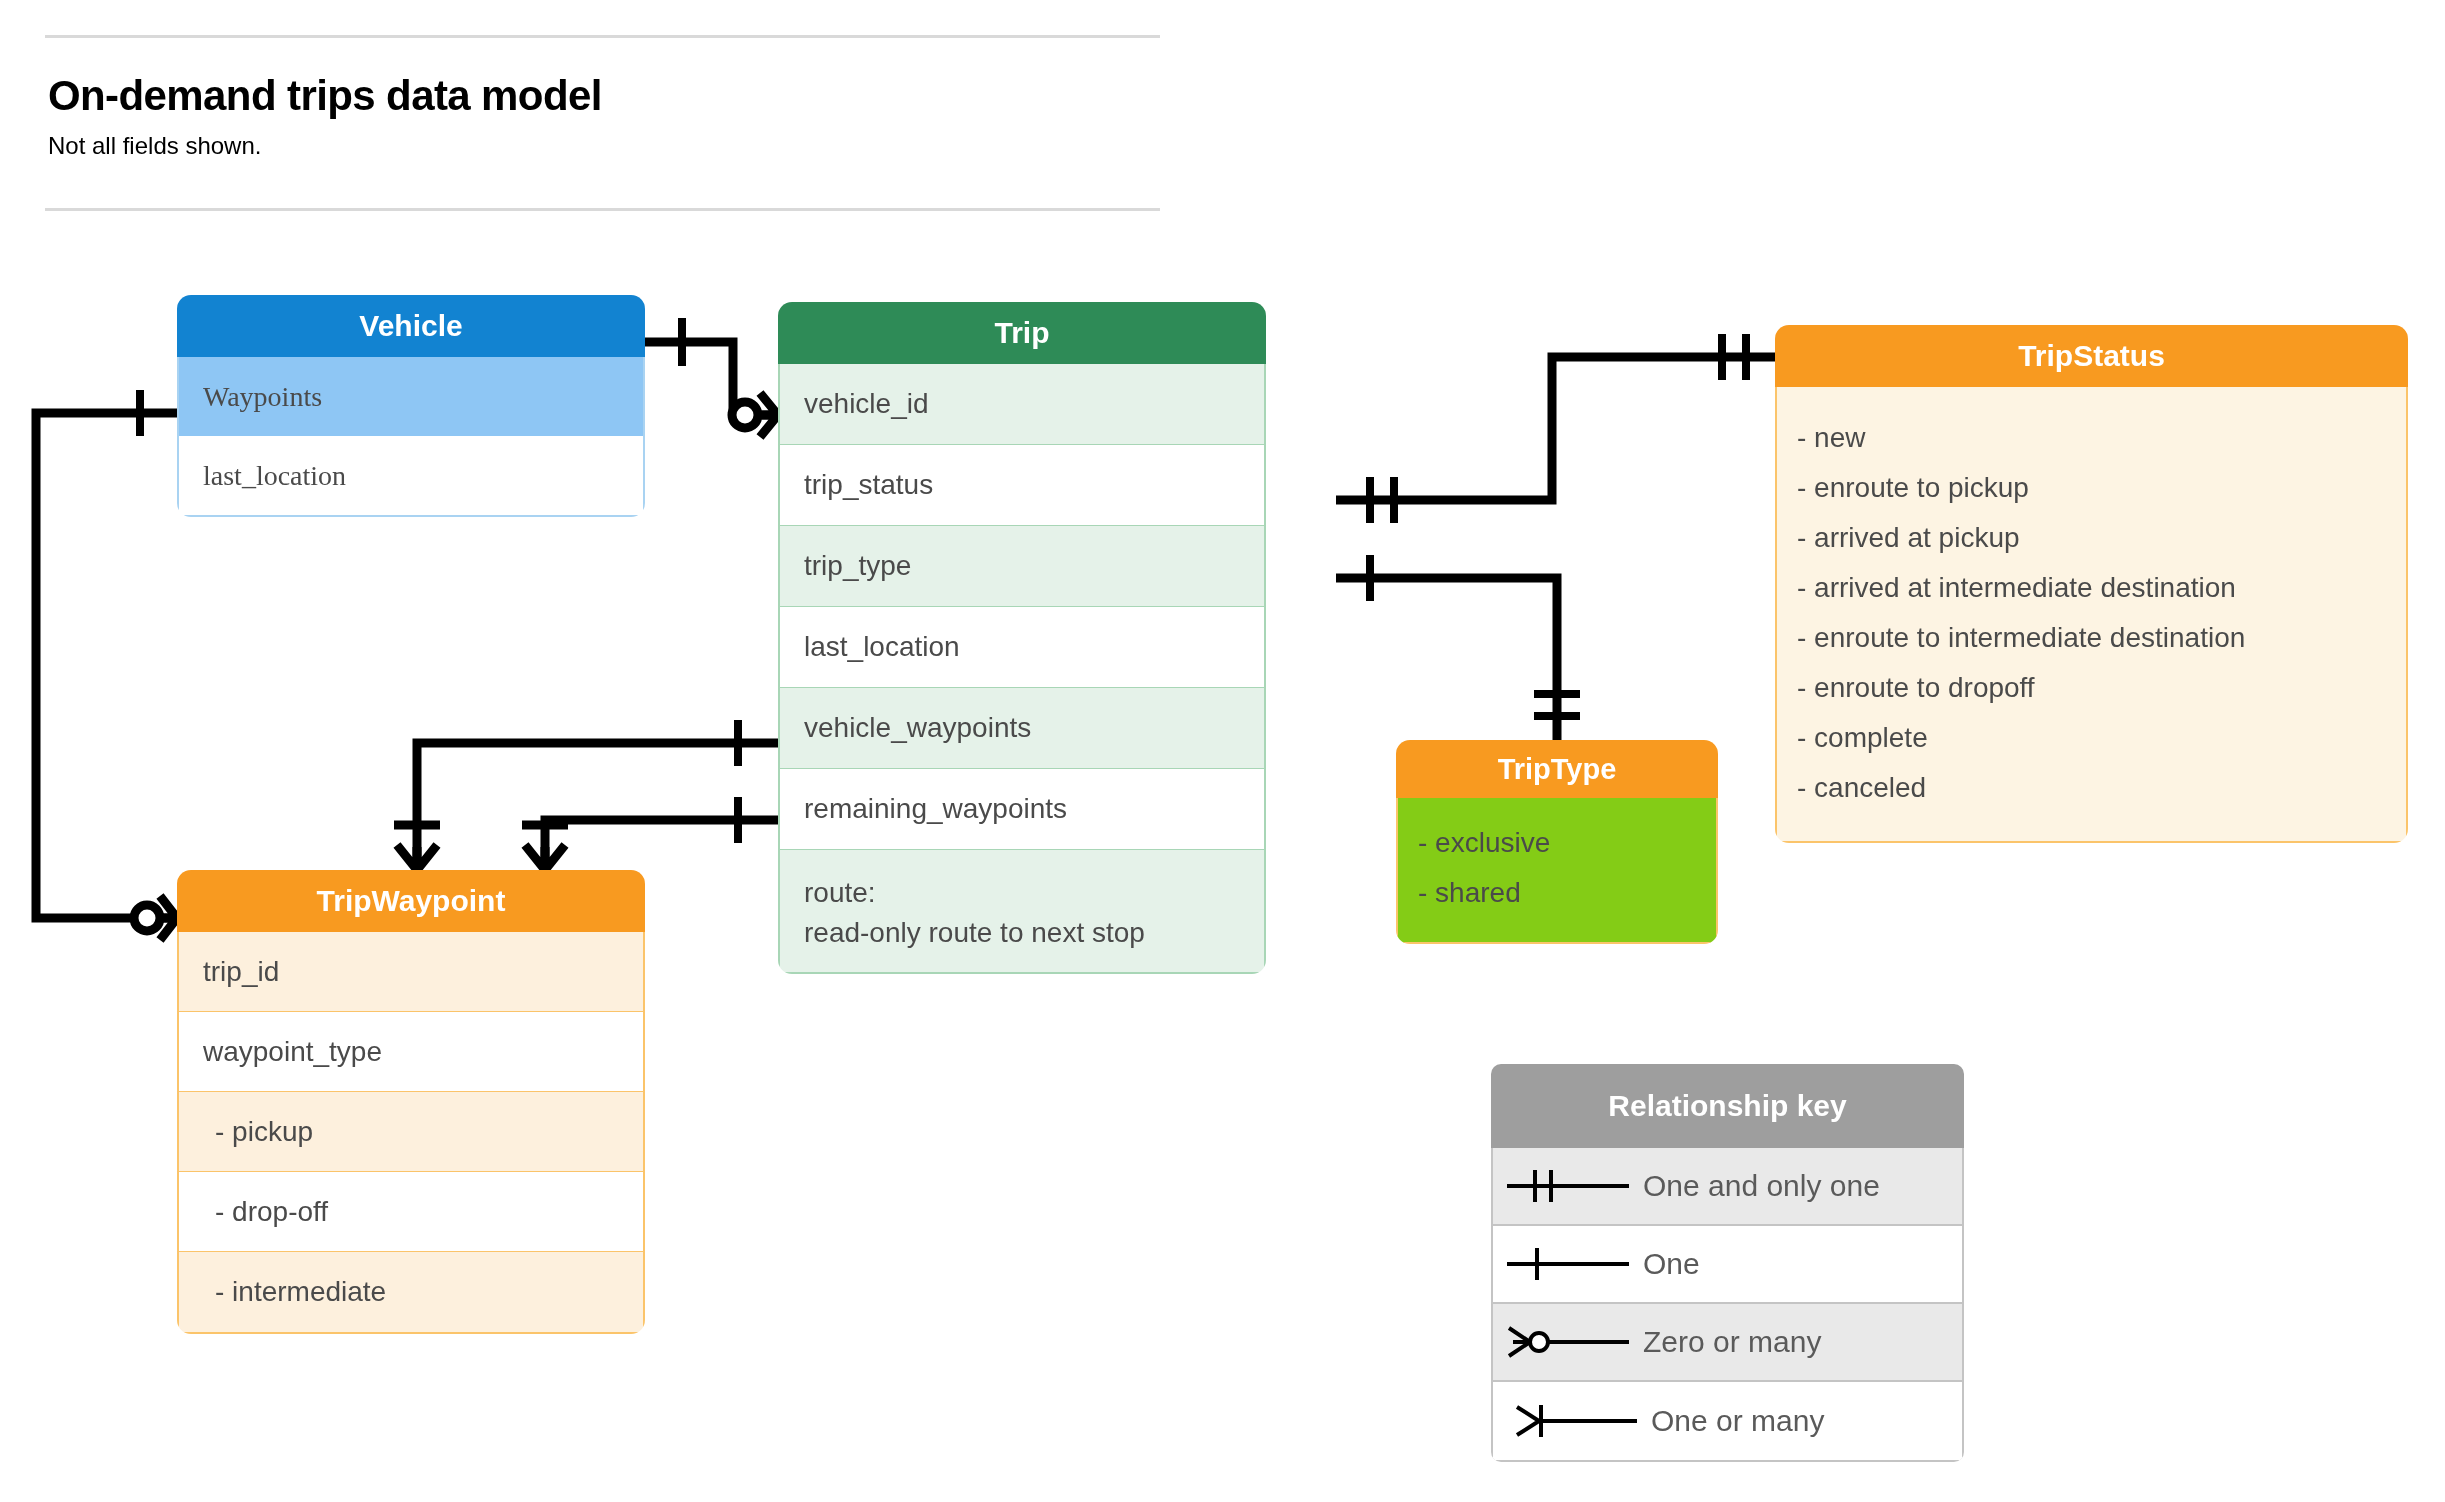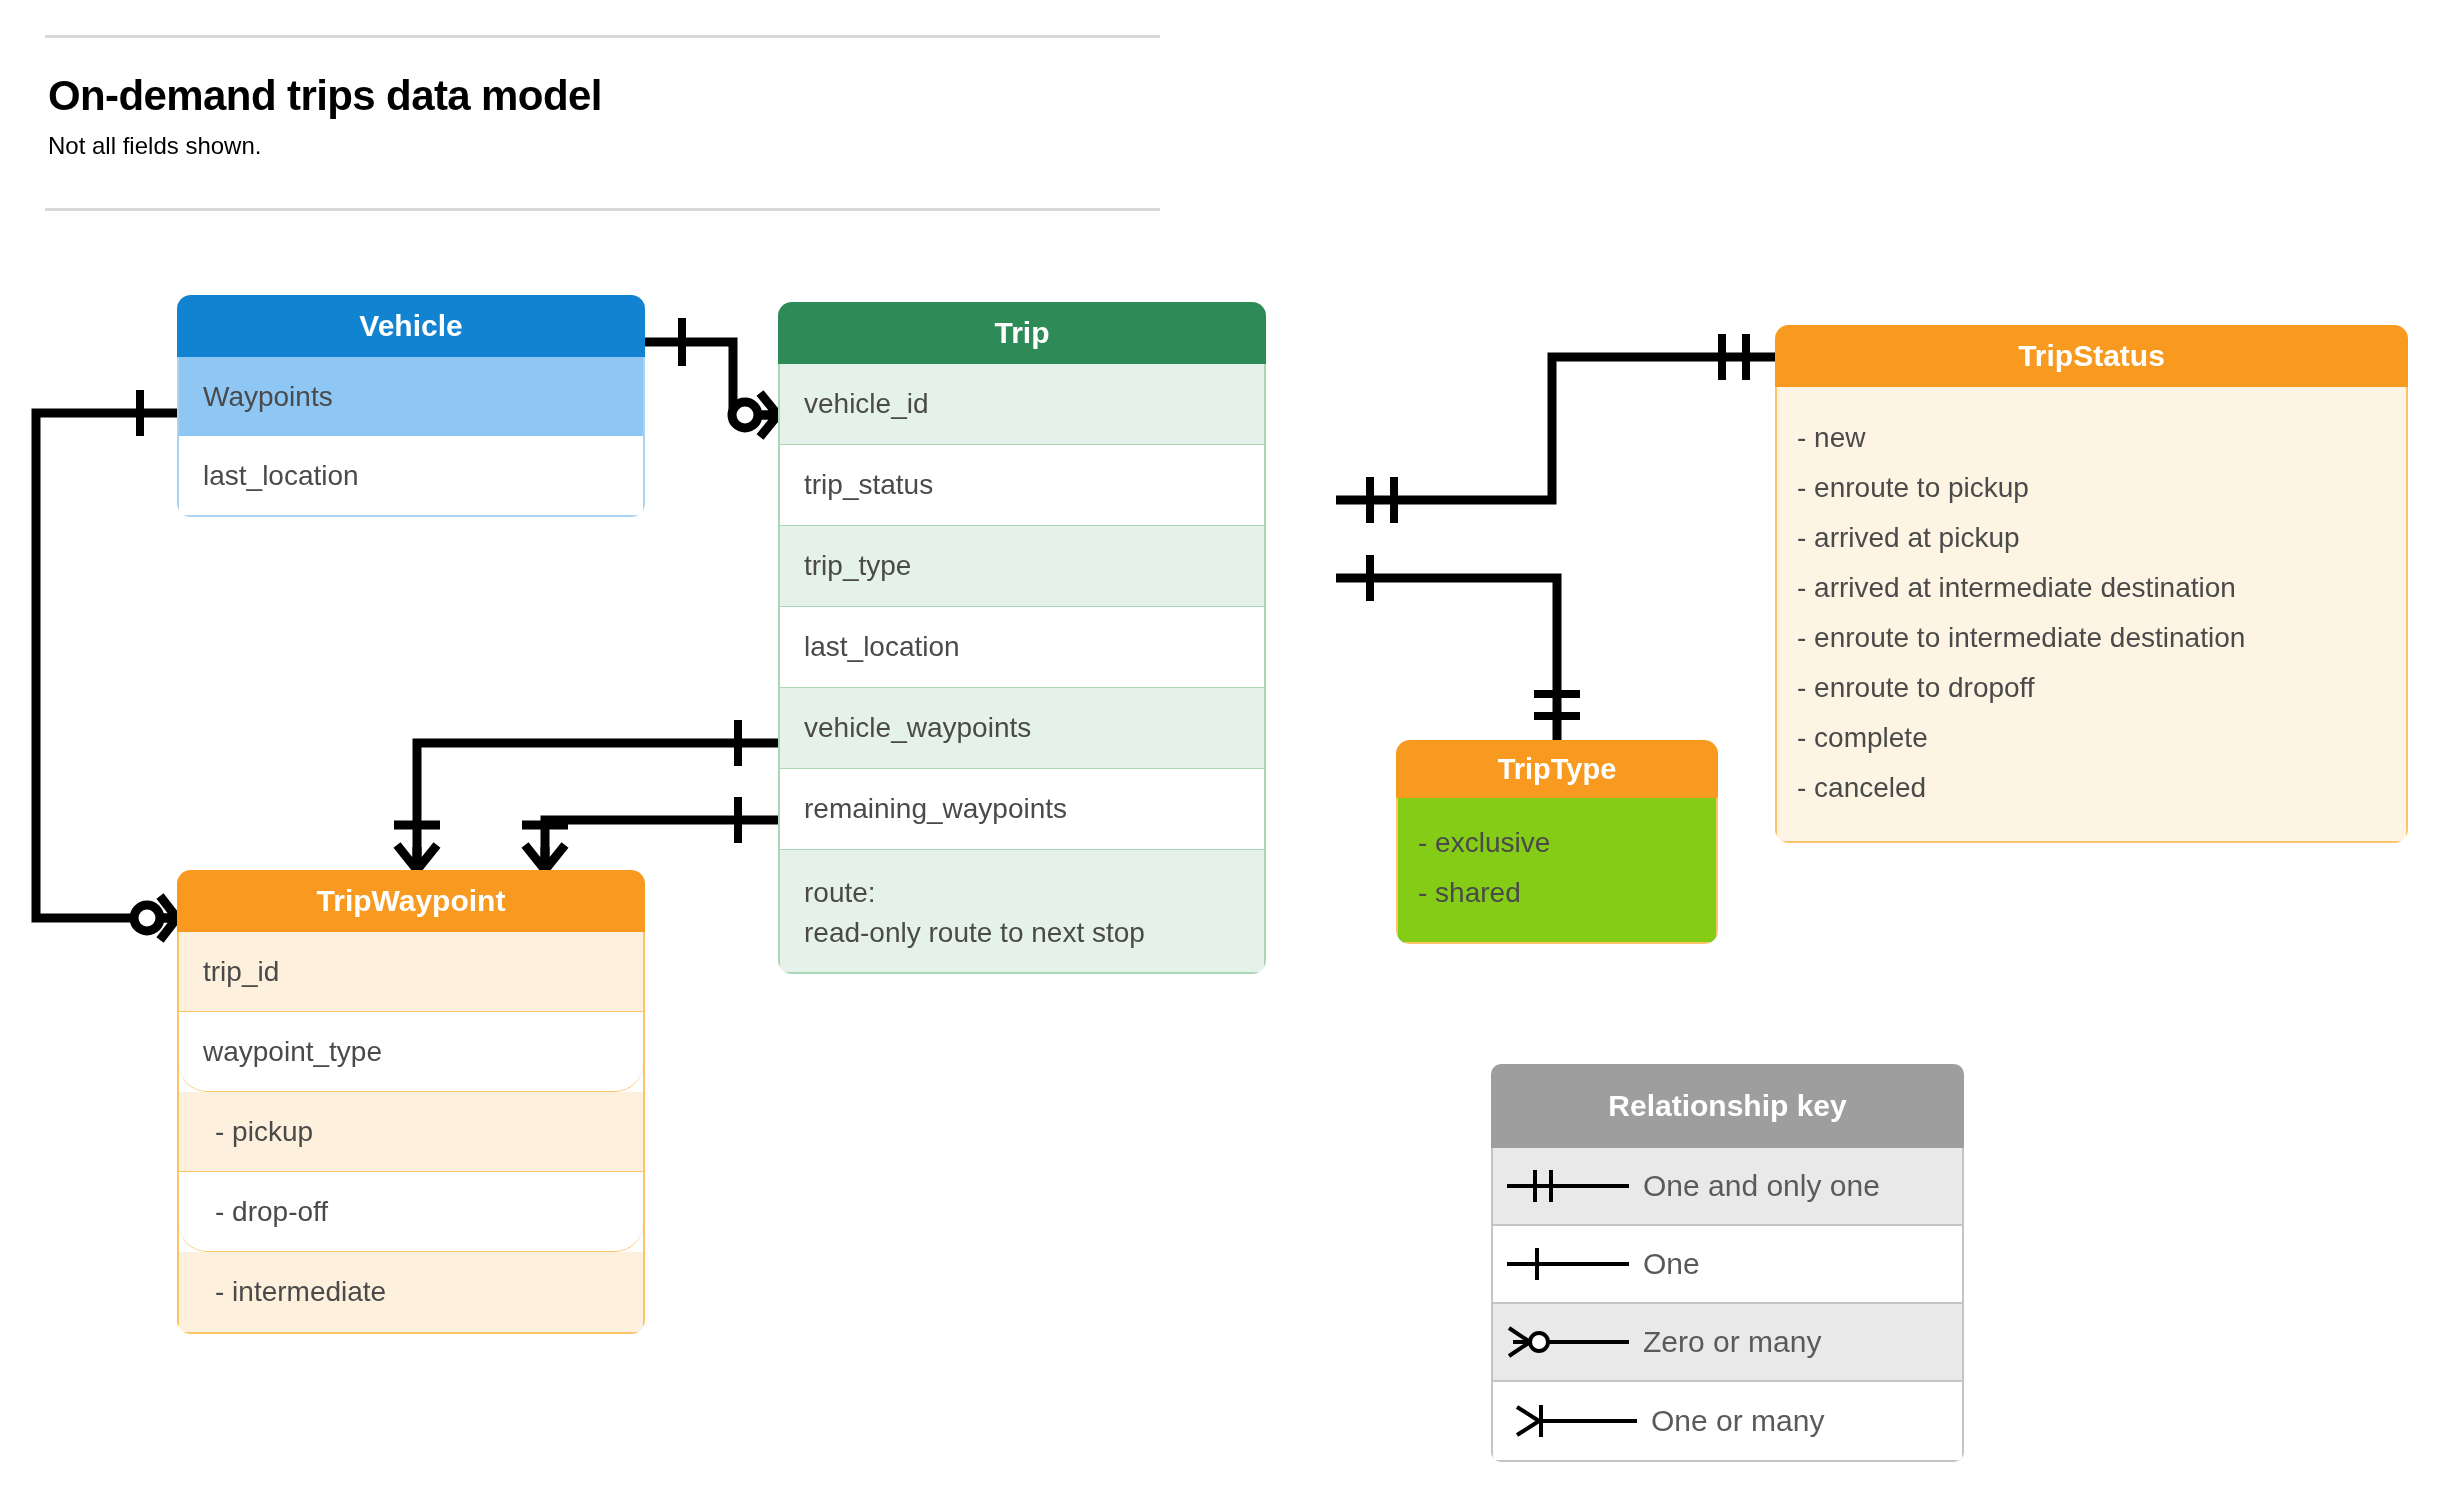--- a/index.html
+++ b/index.html
@@ -36,21 +36,21 @@
     display: flex; align-items: center;
     font-size: 28px; color: #4a4a4a;
     padding-left: 24px;
   }
   .row.multiline { flex-direction: column; align-items: flex-start; justify-content: center; line-height: 1.42; }
   .row.indent { padding-left: 36px; }
 
   
   #ent-vehicle { left: 177px; top: 295px; width: 468px; }
   #ent-vehicle .entity-header { height: 62px; font-size: 30px; background: #1283D1; }
-  #ent-vehicle .entity-body { border: 2px solid #a9d3f2; border-top: none; border-radius: 0 0 6px 6px; }
+  #ent-vehicle .entity-body { border: 2px solid #a9d3f2; border-top: none; border-radius: 0 0 6px 6px; font-family: Liberation Serif, serif; }
   #ent-vehicle .row { height: 79px; }
   #ent-vehicle .row.r0 { background: #8ec6f4; }
   #ent-vehicle .row.r1 { background: #ffffff; }
 
   
   #ent-trip { left: 778px; top: 295px; width: 488px; margin-top: 7px; }
   #ent-trip .entity-header { height: 62px; font-size: 30px; background: #2E8B57; }
   #ent-trip .entity-body { border: 2px solid #a8d6b6; border-top: none; border-radius: 0 0 6px 6px; }
   #ent-trip .row { height: 81px; border-bottom: 1px solid #a8d6b6; }
   #ent-trip .row:last-child { border-bottom: none; }
@@ -77,21 +77,21 @@
   }
   #ent-triptype .list-line { font-size: 28px; color: #4a4a4a; line-height: 50px; white-space: nowrap; }
 
   
   #ent-tripwaypoint { left: 177px; top: 870px; width: 468px; }
   #ent-tripwaypoint .entity-header { height: 62px; font-size: 30px; background: #F89A20; }
   #ent-tripwaypoint .entity-body { border: 2px solid #fbc46a; border-top: none; border-radius: 0 0 6px 6px; }
   #ent-tripwaypoint .row { height: 80px; border-bottom: 1px solid #fbc46a; }
   #ent-tripwaypoint .row:last-child { border-bottom: none; }
   #ent-tripwaypoint .row.alt { background: #fdf0dd; }
-  #ent-tripwaypoint .row.plain { background: #ffffff; border-radius: 28px; }
+  #ent-tripwaypoint .row.plain { background: #ffffff; }
 
   
   #rel-key { position: absolute; left: 1491px; top: 1064px; width: 473px; border-radius: 10px; overflow: hidden; }
   #rel-key .key-header {
     height: 84px; background: #9e9e9e; color: #ffffff;
     font-size: 30px; font-weight: bold;
     display: flex; align-items: center; justify-content: center;
   }
   #rel-key .key-body { border: 2px solid #c4c4c4; border-top: none; border-radius: 0 0 6px 6px; }
   #rel-key .key-row {

